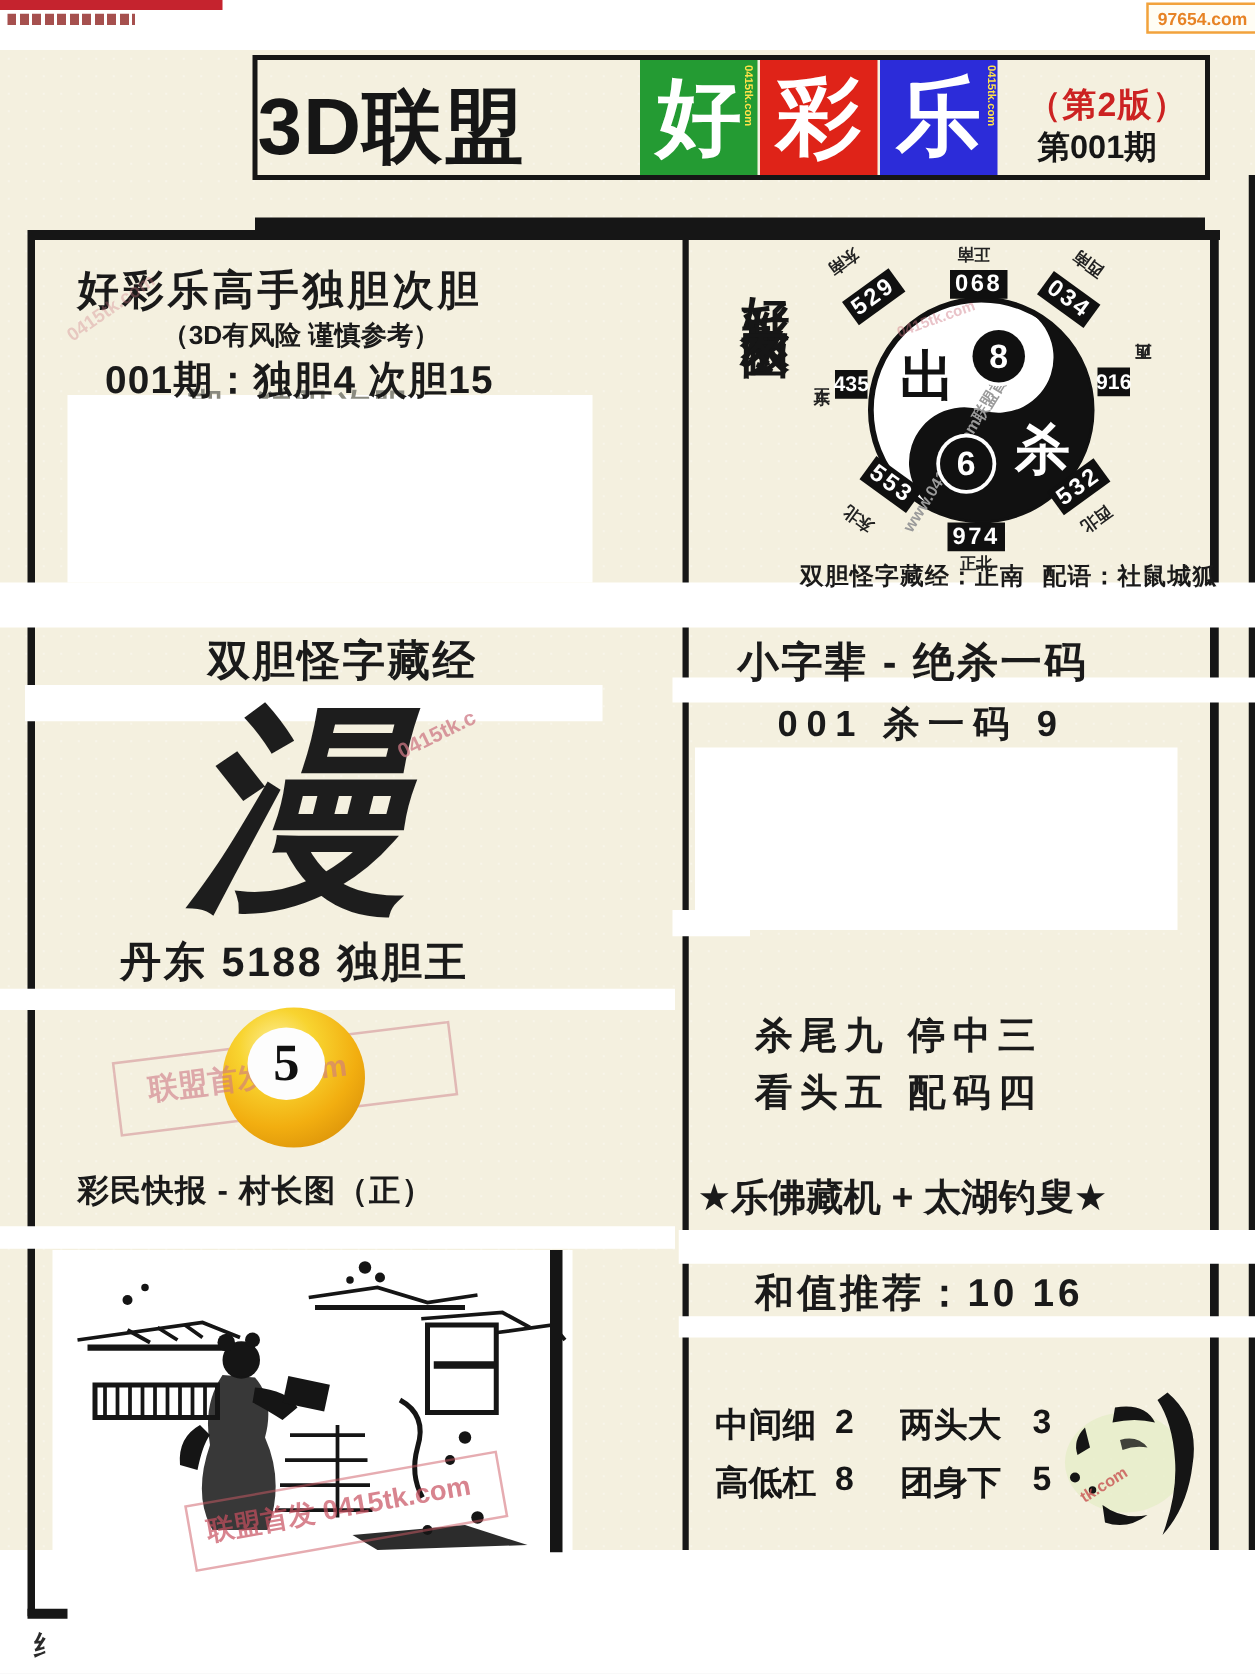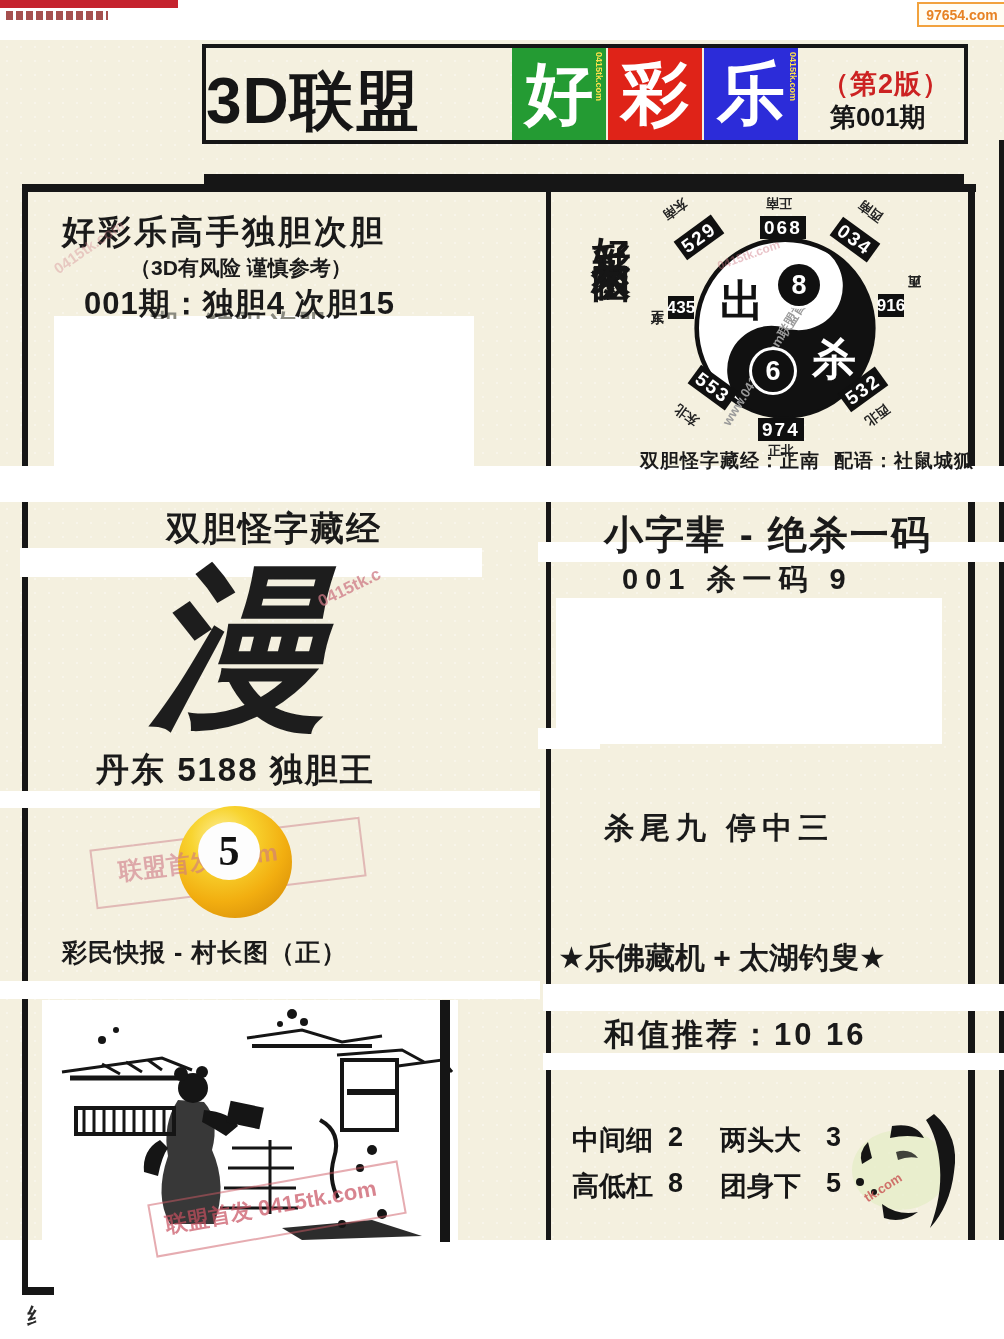--- a/index.html
+++ b/index.html
@@ -184,24 +184,25 @@
 
   <div class="tb" style="left:840px;top:378px;transform:rotate(-36deg);">532</div>
   <div class="tdir" style="left:864px;top:406px;transform:rotate(144deg);">西北</div>
 
   <div class="tb" style="left:758px;top:418px;">974</div>
   <div class="tdir" style="left:768px;top:442px;">正北</div>
 
   <div class="h1" style="left:640px;top:448px;font-size:19px;letter-spacing:1px;">双胆怪字藏经：正南</div>
   <div class="h1" style="left:834px;top:448px;font-size:19px;letter-spacing:1px;">配语：社鼠城狐</div>
 
-  <div class="h1" style="left:604px;top:508px;font-size:39px;letter-spacing:2px;">小字辈 - 绝杀一码</div>
+  <div class="h1" style="left:590px;top:508px;font-size:33px;letter-spacing:2px;">小字辈 - 绝杀一码</div>
   <div class="h1" style="left:622px;top:560px;font-size:29px;letter-spacing:7px;">001 杀一码 9</div>
 
   <div class="h1" style="left:604px;top:808px;font-size:30px;letter-spacing:6px;">杀尾九  停中三</div>
+  <div class="h1" style="left:604px;top:854px;font-size:30px;letter-spacing:6px;">看头五  配码四</div>
 
   <div class="h1" style="left:558px;top:938px;font-size:30px;">★乐佛藏机 + 太湖钓叟★</div>
   <div class="h1" style="left:604px;top:1014px;font-size:31px;letter-spacing:3px;">和值推荐：10 16</div>
 
   <div class="abs grid2">
     <span>中间细</span>
     <span>2</span>
     <span>两头大</span>
     <span>3</span>
     <span>高低杠</span>

